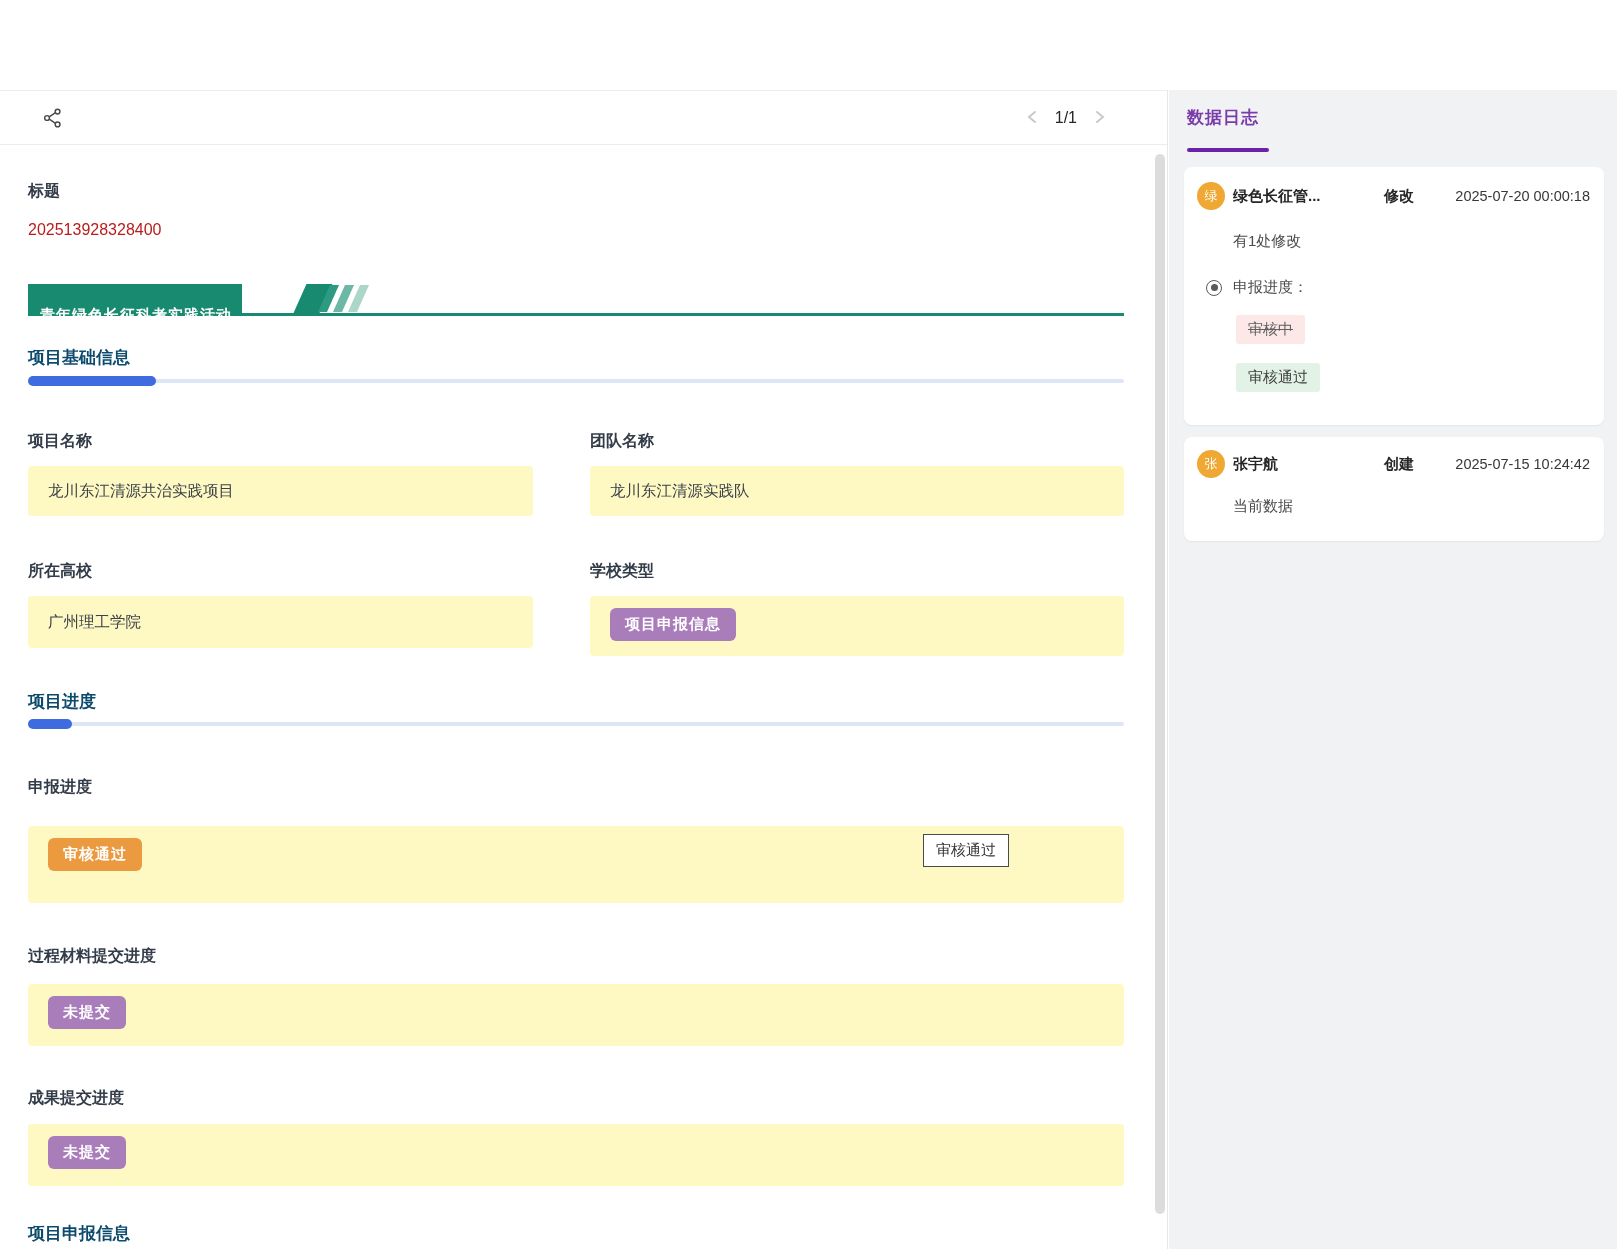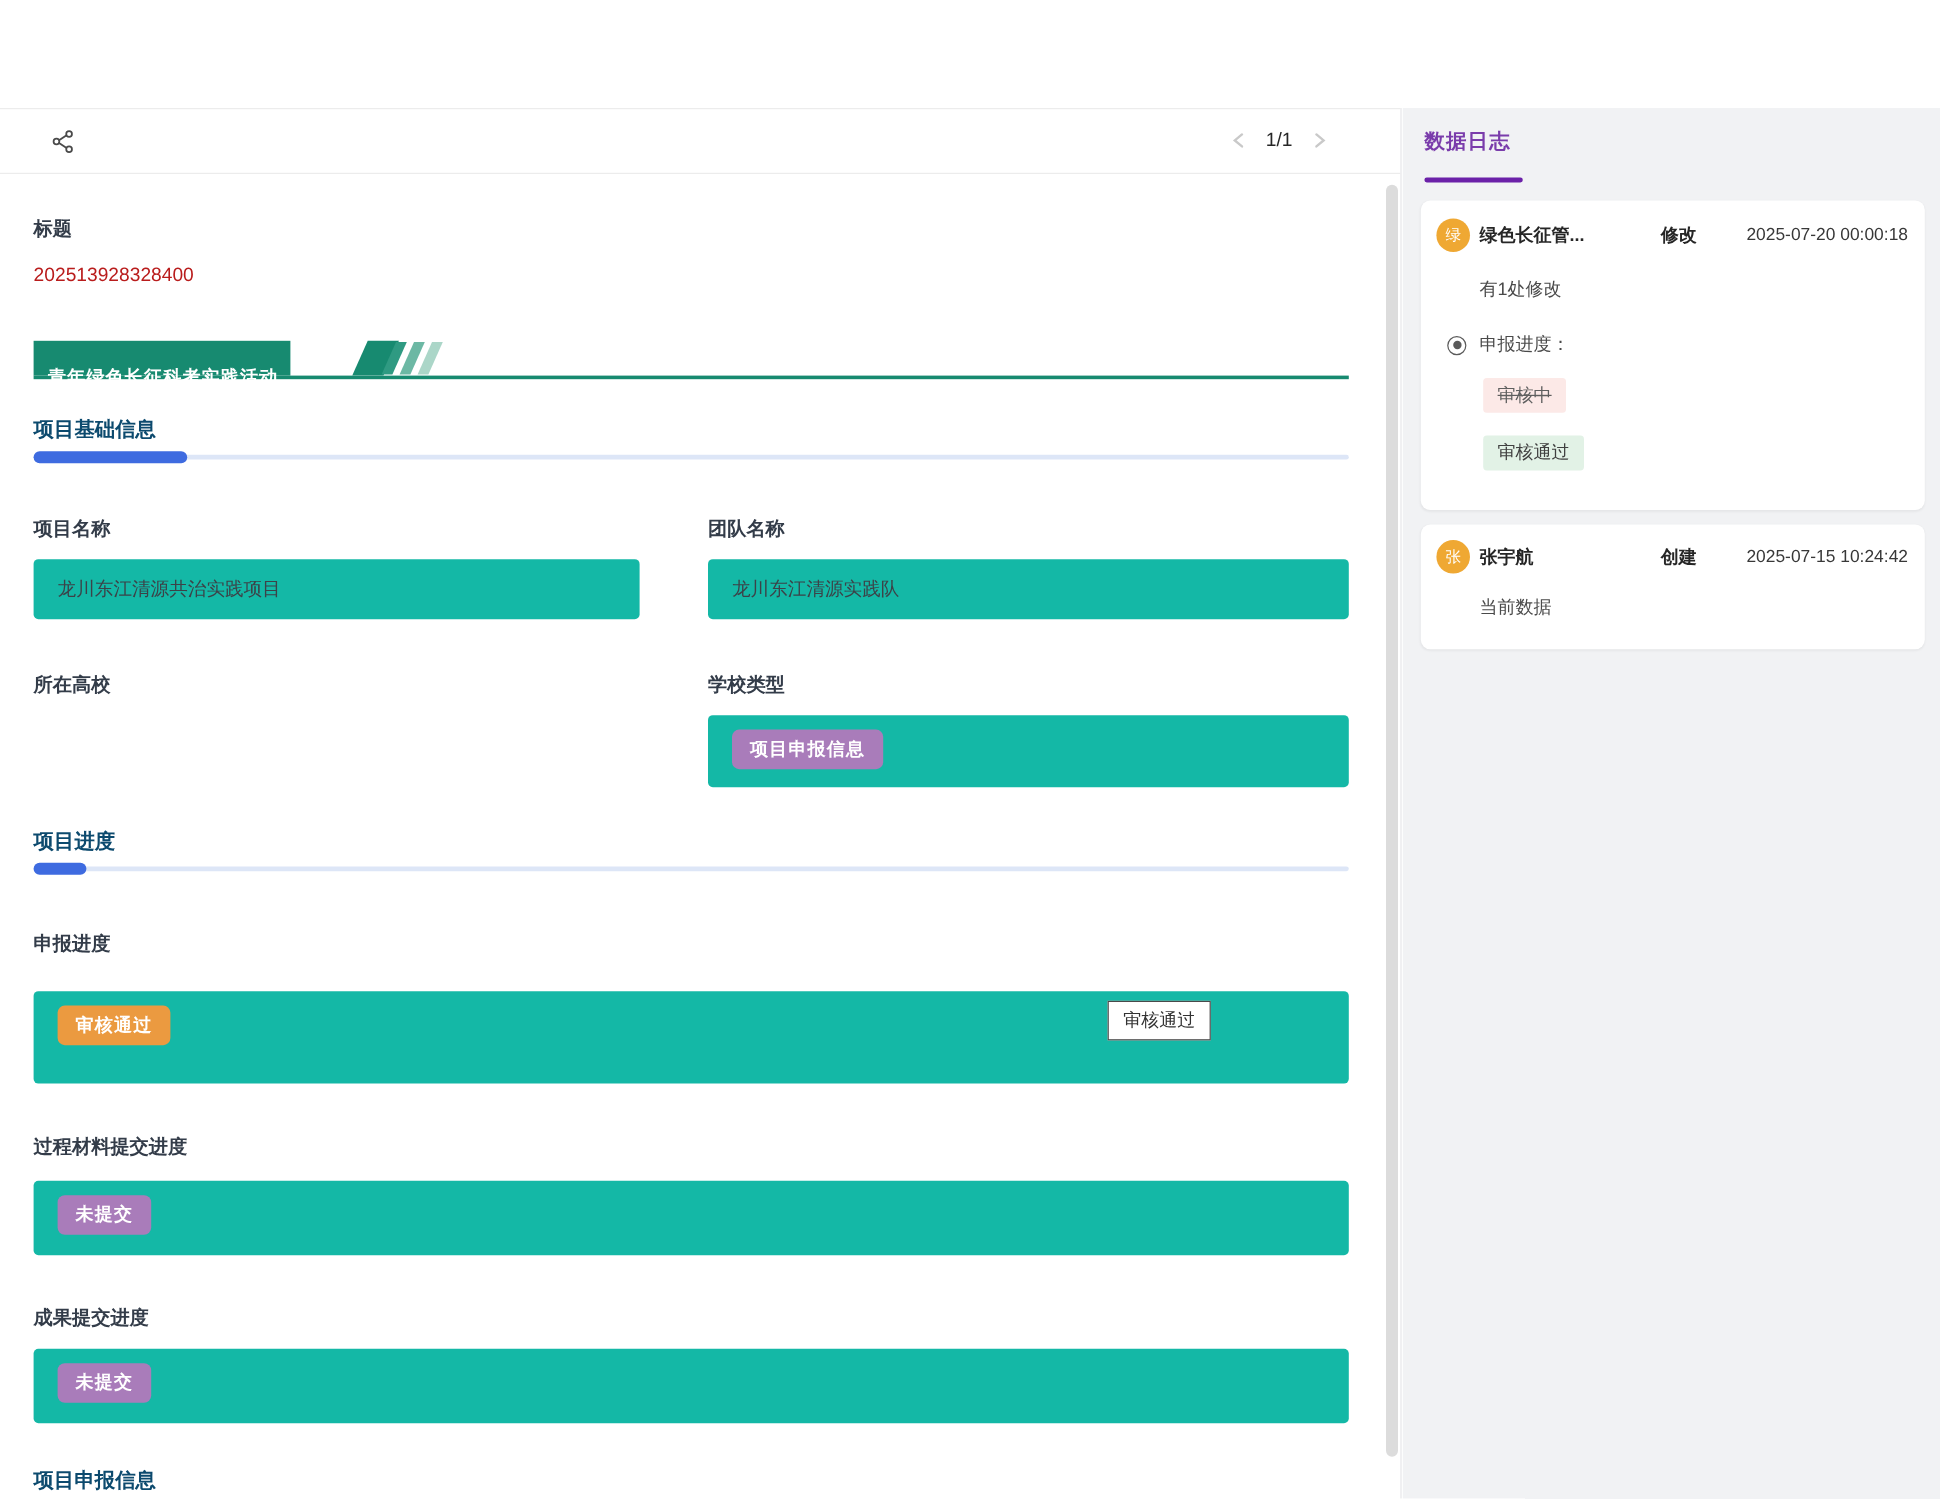--- a/index.html
+++ b/index.html
@@ -37,21 +37,21 @@
   .stripe { position:absolute; top:1px; height:27px; width:9px; transform:skewX(-24deg); }
   .stripe.s1 { left:296px; background:#2f9a82; }
   .stripe.s2 { left:311px; background:#6cb8a4; }
   .stripe.s3 { left:326px; background:#abd6c8; }
 
   .section-heading { position:absolute; left:28px; font-size:17px; font-weight:700; color:#0c4a6e; }
   .progress { position:absolute; left:28px; width:1096px; height:10px; }
   .progress .track { position:absolute; left:0; top:3px; width:100%; height:4px; border-radius:2px; background:#dde6f7; }
   .progress .fill { position:absolute; left:0; top:0; height:10px; border-radius:5px; background:var(--accent-blue,#3e6be0); }
 
-  .field-box { position:absolute; background:#14b8a6; border-radius:4px; }
+  .field-box { position:absolute; background:#fef9c3; border-radius:4px; }
   .field-box .val { position:absolute; left:20px; top:50%; transform:translateY(-50%); font-size:15.5px; color:#3c4248; }
 
   .badge { display:inline-block; border-radius:6px; color:#fff; font-size:15px; font-weight:700; padding:7px 15px; letter-spacing:1px; }
   .badge-purple { background:var(--badge-purple,#a97cba); }
   .badge-orange { background:var(--badge-orange,#eb9a40); }
   .box-badge { position:absolute; left:20px; top:12px; }
 
   .cursor-tooltip { position:absolute; left:895px; top:8px; background:#fff; border:1px solid #4a4a4a; padding:6px 12px; font-size:15px; color:#333; white-space:nowrap; }
 
   .main-scrollbar { position:absolute; right:2px; top:64px; width:10px; height:1060px; border-radius:5px; background:#dcdcdc; }
@@ -142,20 +142,23 @@
     <div class="content-label" style="top:341px; left:590px;">团队名称</div>
     <div class="field-box" style="left:28px; top:376px; width:505px; height:50px;">
       <span class="val">龙川东江清源共治实践项目</span>
     </div>
     <div class="field-box" style="left:590px; top:376px; width:534px; height:50px;">
       <span class="val">龙川东江清源实践队</span>
     </div>
 
     <div class="content-label" style="top:471px;">所在高校</div>
     <div class="content-label" style="top:471px; left:590px;">学校类型</div>
+    <div class="field-box" style="left:28px; top:506px; width:505px; height:52px;">
+      <span class="val">广州理工学院</span>
+    </div>
     <div class="field-box" style="left:590px; top:506px; width:534px; height:60px;">
       <span class="badge badge-purple box-badge">项目申报信息</span>
     </div>
 
     <div class="section-heading" style="top:600px;">项目进度</div>
     <div class="progress" style="top:629px;">
       <div class="track"></div>
       <div class="fill" style="width:44px;"></div>
     </div>
 

